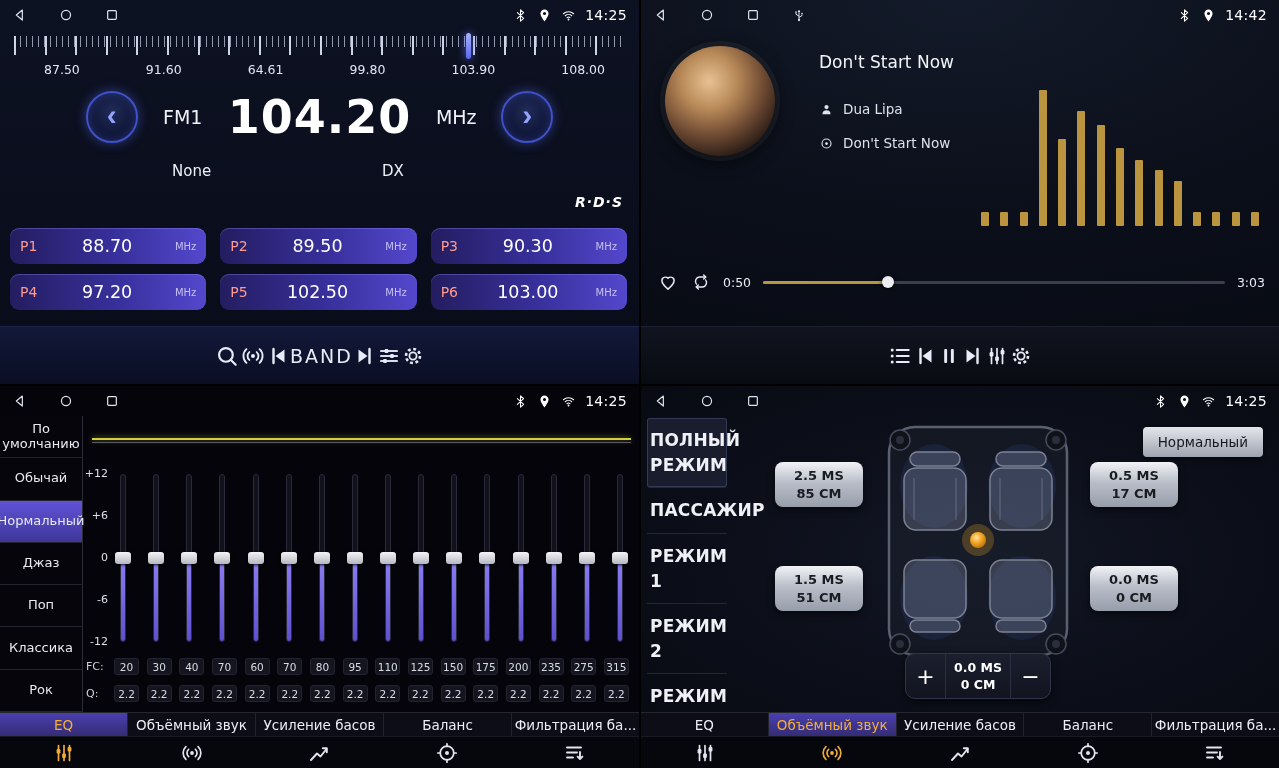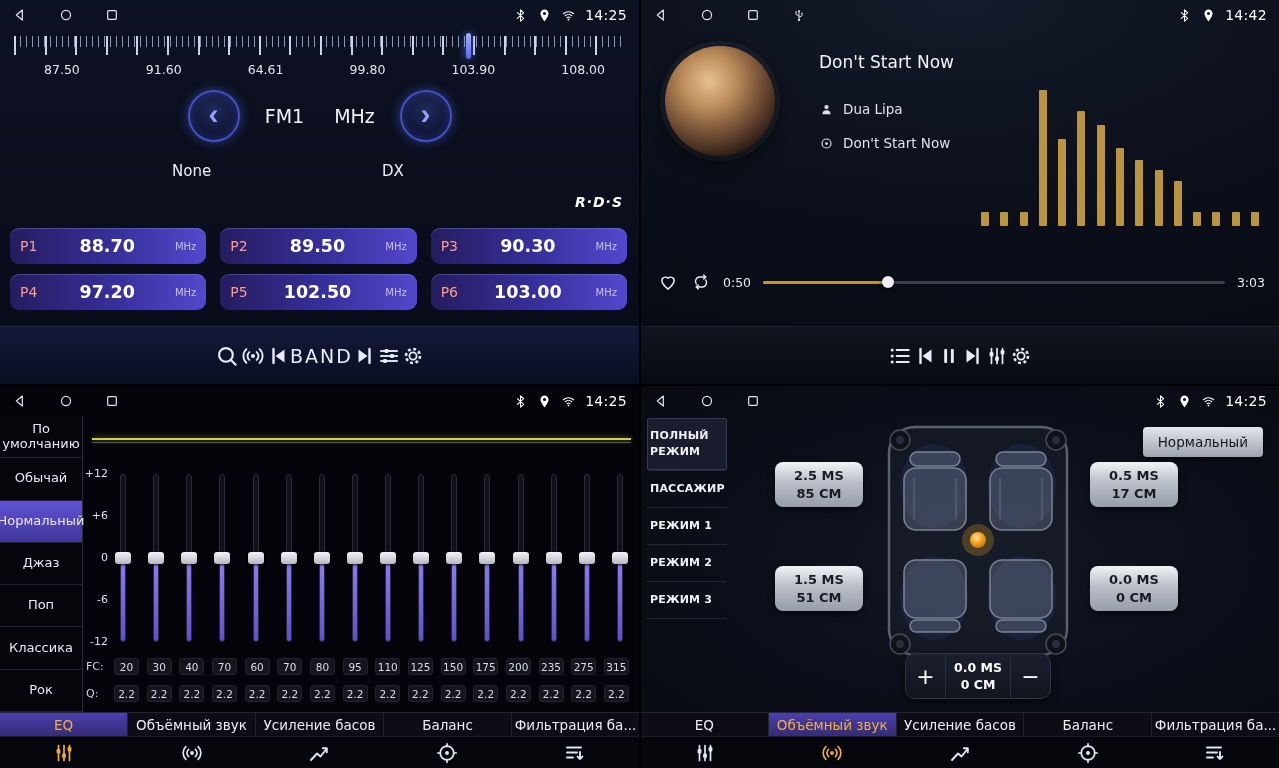--- a/index.html
+++ b/index.html
@@ -31,21 +31,21 @@
 .band-label{font-size:19px;color:#f0f2f8;width:50px;text-align:center}
 .freq-value{font-size:46px;font-weight:bold;letter-spacing:1px;min-width:175px;text-align:center}
 .freq-unit{font-size:19px;color:#f0f2f8;width:50px;text-align:center}
 .sub-label{position:absolute;top:162px;font-size:15px;color:#eef0f6}
 .sub-none{left:172px}
 .sub-dx{left:382px}
 .rds{position:absolute;right:16px;top:194px;font-size:14px;font-style:italic;font-weight:bold;letter-spacing:1px}
 .presets{position:absolute;left:10px;right:12px;top:228px;display:grid;grid-template-columns:1fr 1fr 1fr;gap:10px 14px}
 .preset{height:36px;border-radius:9px;background:linear-gradient(90deg,#241d60 0%,#38309c 55%,#5348cc 100%);display:flex;align-items:center;padding:0 10px;box-shadow:inset 0 1px 0 rgba(150,140,255,.35);cursor:pointer}
 .pn{font-size:14px;color:#ff9a8c;width:26px}
-.pf{flex:1;text-align:center;font-size:17.5px;font-weight:bold;color:#fff}
+.pf{flex:1;text-align:center;font-size:17.5px;font-weight:normal;color:#fff}
 .pu{font-size:10px;color:#c6c1f0;width:28px;text-align:right}
 .toolbar{position:absolute;left:0;right:0;bottom:0;height:58px;background:linear-gradient(180deg,#121939,#0a0e23);border-top:1px solid #1d2448;display:flex;align-items:center;justify-content:center;z-index:4}
 .q-player .toolbar{background:linear-gradient(180deg,#11141f,#090b12);border-top:1px solid #1c2030}
 .tb-item{color:#e8ecf8;display:flex;align-items:center;justify-content:center;cursor:pointer}
 .tb-band{font-size:19px;letter-spacing:2px}
 
 .album{position:absolute;left:24px;top:46px;width:110px;height:110px;border-radius:50%;background:radial-gradient(circle at 40% 32%,#e7c193 0%,#b98a58 28%,#6e4a33 55%,#241812 80%,#0d0a08 100%);box-shadow:0 0 0 5px rgba(255,255,255,.05),0 4px 18px rgba(0,0,0,.8)}
 .p-title{position:absolute;left:178px;top:52px;font-size:17px;color:#f2f4f8}
 .p-line{position:absolute;left:178px;display:flex;align-items:center;gap:9px;font-size:13.5px;color:#dde1ea}
 .p-artist{top:101px}
@@ -79,21 +79,21 @@
 .mcell{width:25px;text-align:center;font-size:10.5px;color:#d9dce5;background:#15151f;border:1px solid #23232f;border-radius:3px;padding:1.5px 0}
 .tabbar{position:absolute;left:0;right:0;top:326px;height:25px;display:flex;background:#0d0d17;border-top:1px solid #26262f;border-bottom:1px solid #1a1a24;z-index:3}
 .tab{flex:1;display:flex;align-items:center;justify-content:center;font-size:13.5px;color:#eceef4;border-right:1px solid #23232e;white-space:nowrap;overflow:hidden;cursor:pointer;padding:0 19px}
 .tab:last-child{border-right:none}
 .tab.active{background:linear-gradient(180deg,#4b3fae,#342c74);color:#f2b03a}
 .iconbar{position:absolute;left:0;right:0;top:351px;bottom:0;display:flex;background:#06060d;z-index:3}
 .slot{flex:1;display:flex;align-items:center;justify-content:center;color:#e2e6f0;cursor:pointer}
 .slot.active{color:#f0ac34}
 
 .sf-menu{position:absolute;left:6px;top:32px;width:80px;display:flex;flex-direction:column}
-.sf-mode{padding:10px 3px;font-size:11px;font-weight:bold;letter-spacing:.2px;line-height:1.45;color:#f0f1f6;border-bottom:1px solid #262630;cursor:pointer}
+.sf-mode{padding:10px 3px;font-size:17px;font-weight:bold;letter-spacing:.2px;line-height:1.45;color:#f0f1f6;border-bottom:1px solid #262630;cursor:pointer}
 .sf-mode.active{background:rgba(38,44,66,.55);box-shadow:inset 0 0 0 1px #333a55;border-radius:3px}
 .sf-profile{position:absolute;right:16px;top:41px;padding:7px 15px;border-radius:4px;background:linear-gradient(180deg,#e4e6eb,#9da3b0);color:#17181d;font-size:13.5px;cursor:pointer;box-shadow:0 2px 5px rgba(0,0,0,.6)}
 .car{position:absolute;left:243px;top:36px;width:188px;height:238px}
 .delay-box{position:absolute;width:88px;height:45px;border-radius:8px;background:linear-gradient(180deg,#f2f3f6 0%,#b9bec9 45%,#979daa 100%);color:#1b1c22;display:flex;flex-direction:column;align-items:center;justify-content:center;font-size:13px;font-weight:bold;line-height:1.35;box-shadow:0 3px 7px rgba(0,0,0,.55);cursor:pointer}
 .d-fl{left:134px;top:76px}.d-fr{left:449px;top:76px}.d-rl{left:134px;top:180px}.d-rr{left:449px;top:180px}
 .sf-adjust{position:absolute;left:264px;top:267px;width:146px;height:46px;border-radius:10px;background:linear-gradient(180deg,#1b1f2e,#12141f);border:1px solid #303549;display:flex;align-items:center;box-shadow:0 3px 8px rgba(0,0,0,.6);z-index:4}
 .adj-btn{width:40px;height:100%;display:flex;align-items:center;justify-content:center;font-size:22px;color:#fff;cursor:pointer}
 .adj-plus{border-right:1px solid #2a2e40}
 .adj-minus{border-left:1px solid #2a2e40}
 .adj-val{flex:1;text-align:center;font-size:12.5px;font-weight:bold;line-height:1.4}
@@ -246,20 +246,21 @@
         <div class="scale-label">64.61</div>
         <div class="scale-label">99.80</div>
         <div class="scale-label">103.90</div>
         <div class="scale-label">108.00</div>
       </div>
     <div class="freq-row">
       <button class="nav-btn">
           <span class="chev">‹</span>
         </button>
       <span class="band-label">FM1</span>
+      <span class="freq-value">104.20</span>
       <span class="freq-unit">MHz</span>
       <button class="nav-btn">
           <span class="chev">›</span>
         </button>
     </div>
     <span class="sub-label sub-none">None</span>
     <span class="sub-label sub-dx">DX</span>
     <span class="rds">R·D·S</span>
     <div class="presets">
         <div class="preset">

